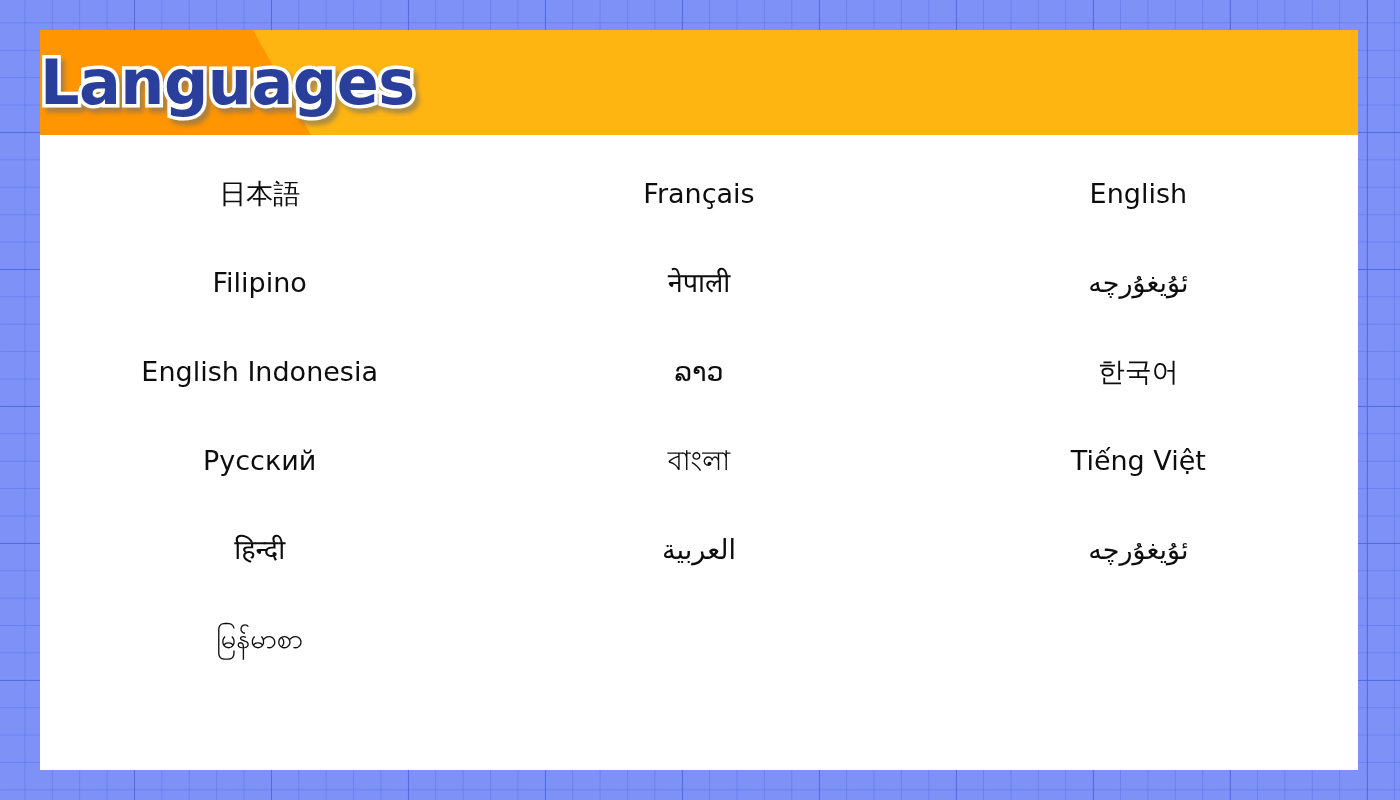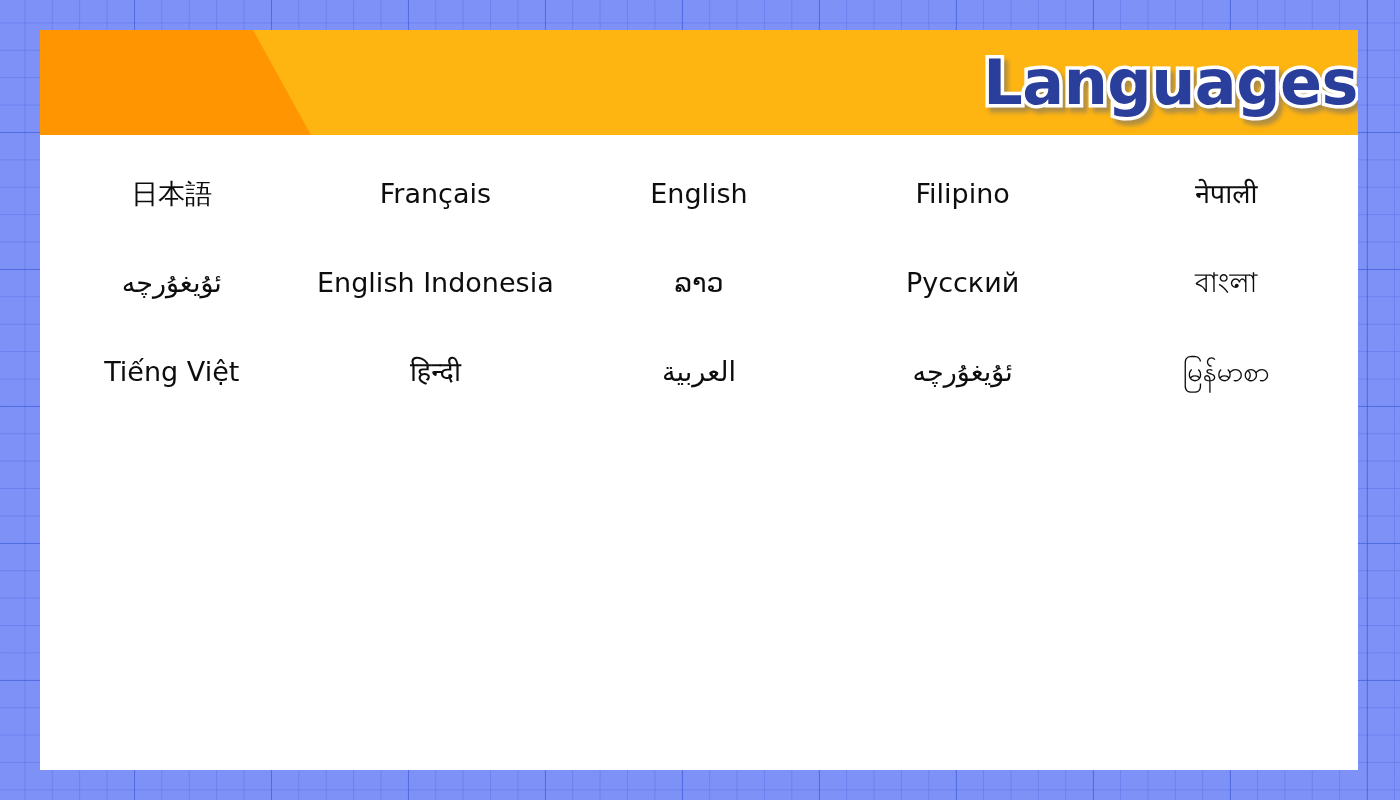--- a/index.html
+++ b/index.html
@@ -63,42 +63,42 @@
     clip-path: polygon(0 0, 213px 0, 271px 105px, 0 105px);
     width: 275px;
   }
 
   #banner-title {
     position: absolute;
     left: 0;
     right: 0;
     top: 50%;
     transform: translateY(-50%);
-    text-align: right;
+    text-align: left;
     font-family: "DejaVu Sans", sans-serif;
     font-weight: bold;
     font-size: 62px;
     line-height: 1;
     letter-spacing: -0.5px;
     color: #2a3e9b;
     -webkit-text-stroke: 7px #ffffff;
     paint-order: stroke fill;
     filter: drop-shadow(4px 5px 2px rgba(110,110,110,0.55));
     white-space: nowrap;
   }
 
   
   #lang-grid {
     position: absolute;
     left: 0;
     top: 105px;
     width: 100%;
     height: 548px;
     display: grid;
-    grid-template-columns: repeat(5, 1fr);
+    grid-template-columns: repeat(3, 1fr);
     grid-template-rows: repeat(6, 1fr);
     align-items: center;
     justify-items: center;
     padding-top: 14px;
     box-sizing: border-box;
   }
   .lang-cell {
     display: flex;
     align-items: center;
     justify-content: center;
@@ -128,20 +128,21 @@
       <div class="lang-cell">日本語</div>
       <div class="lang-cell">Français</div>
       <div class="lang-cell">English</div>
 
       <div class="lang-cell">Filipino</div>
       <div class="lang-cell">नेपाली</div>
       <div class="lang-cell">ئۇيغۇرچە</div>
 
       <div class="lang-cell">English Indonesia</div>
       <div class="lang-cell">ລາວ</div>
+      <div class="lang-cell">한국어</div>
 
       <div class="lang-cell">Русский</div>
       <div class="lang-cell">বাংলা</div>
       <div class="lang-cell">Tiếng Việt</div>
 
       <div class="lang-cell">हिन्दी</div>
       <div class="lang-cell">العربية</div>
 
       <div class="lang-cell">ئۇيغۇرچە</div>
       <div class="lang-cell">မြန်မာစာ</div>

